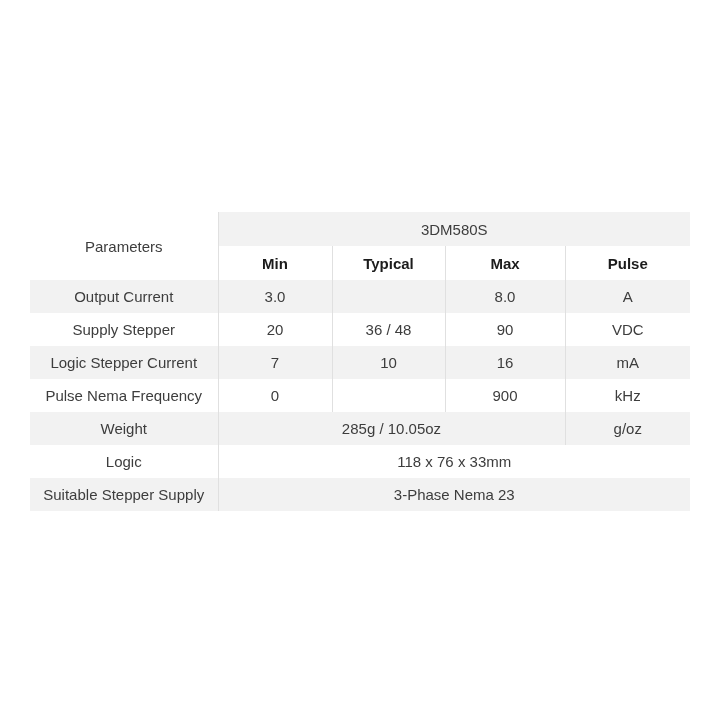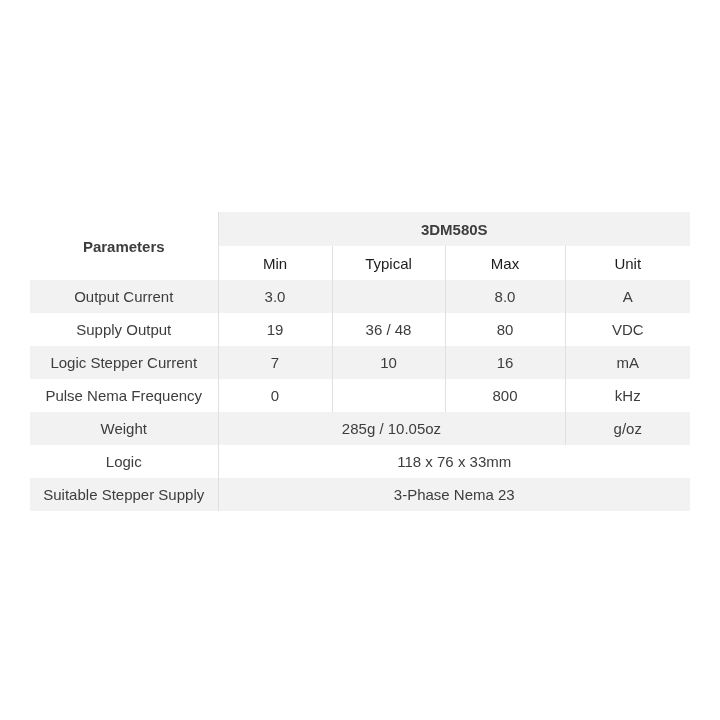--- a/index.html
+++ b/index.html
@@ -34,35 +34,35 @@
     font-size:15px;
     color:var(--body-text);
     padding:0 4px;
     white-space:nowrap;
     overflow:hidden;
   }
   tr.header-1 td{height:34px;}
   tr.header-2 td{height:34px;}
   tr.data-row td{height:33px;}
   .params-cell{
-    font-weight:bold;
+    font-weight:normal;
     color:var(--header-text);
     background:var(--page-bg);
     border-right:1px solid var(--separator);
     font-size:15px;
   }
   .product-cell{
     background:var(--band);
-    font-weight:bold;
+    font-weight:normal;
     color:var(--header-text);
     font-size:16px;
   }
   tr.header-2 td{
     background:var(--page-bg);
-    font-weight:normal;
+    font-weight:bold;
     color:var(--header-text);
   }
   tr.band-row td{background:var(--band);}
   tr.white-row td{background:var(--page-bg);}
   .row-label{border-right:1px solid var(--separator);}
   .sep-left{border-left:1px solid var(--separator);}
 </style>
 </head>
 <body>
 
@@ -77,52 +77,52 @@
     </colgroup>
     <tbody>
       <tr class="header-1">
         <td rowspan="2" class="params-cell">Parameters</td>
         <td colspan="4" class="product-cell">3DM580S</td>
       </tr>
       <tr class="header-2">
         <td class="sep-left">Min</td>
         <td class="sep-left">Typical</td>
         <td class="sep-left">Max</td>
-        <td class="sep-left">Unit</td>
+        <td class="sep-left">Pulse</td>
       </tr>
 
       <tr class="data-row band-row">
         <td class="row-label">Output Current</td>
         <td>3.0</td>
         <td class="sep-left"></td>
         <td class="sep-left">8.0</td>
         <td class="sep-left">A</td>
       </tr>
 
       <tr class="data-row white-row">
-        <td class="row-label">Supply Output</td>
-        <td>19</td>
+        <td class="row-label">Supply Stepper</td>
+        <td>20</td>
         <td class="sep-left">36 / 48</td>
-        <td class="sep-left">80</td>
+        <td class="sep-left">90</td>
         <td class="sep-left">VDC</td>
       </tr>
 
       <tr class="data-row band-row">
         <td class="row-label">Logic Stepper Current</td>
         <td>7</td>
         <td class="sep-left">10</td>
         <td class="sep-left">16</td>
         <td class="sep-left">mA</td>
       </tr>
 
       <tr class="data-row white-row">
         <td class="row-label">Pulse Nema Frequency</td>
         <td>0</td>
         <td class="sep-left"></td>
-        <td class="sep-left">800</td>
+        <td class="sep-left">900</td>
         <td class="sep-left">kHz</td>
       </tr>
 
       <tr class="data-row band-row">
         <td class="row-label">Weight</td>
         <td colspan="3">285g / 10.05oz</td>
         <td class="sep-left">g/oz</td>
       </tr>
 
       <tr class="data-row white-row">

